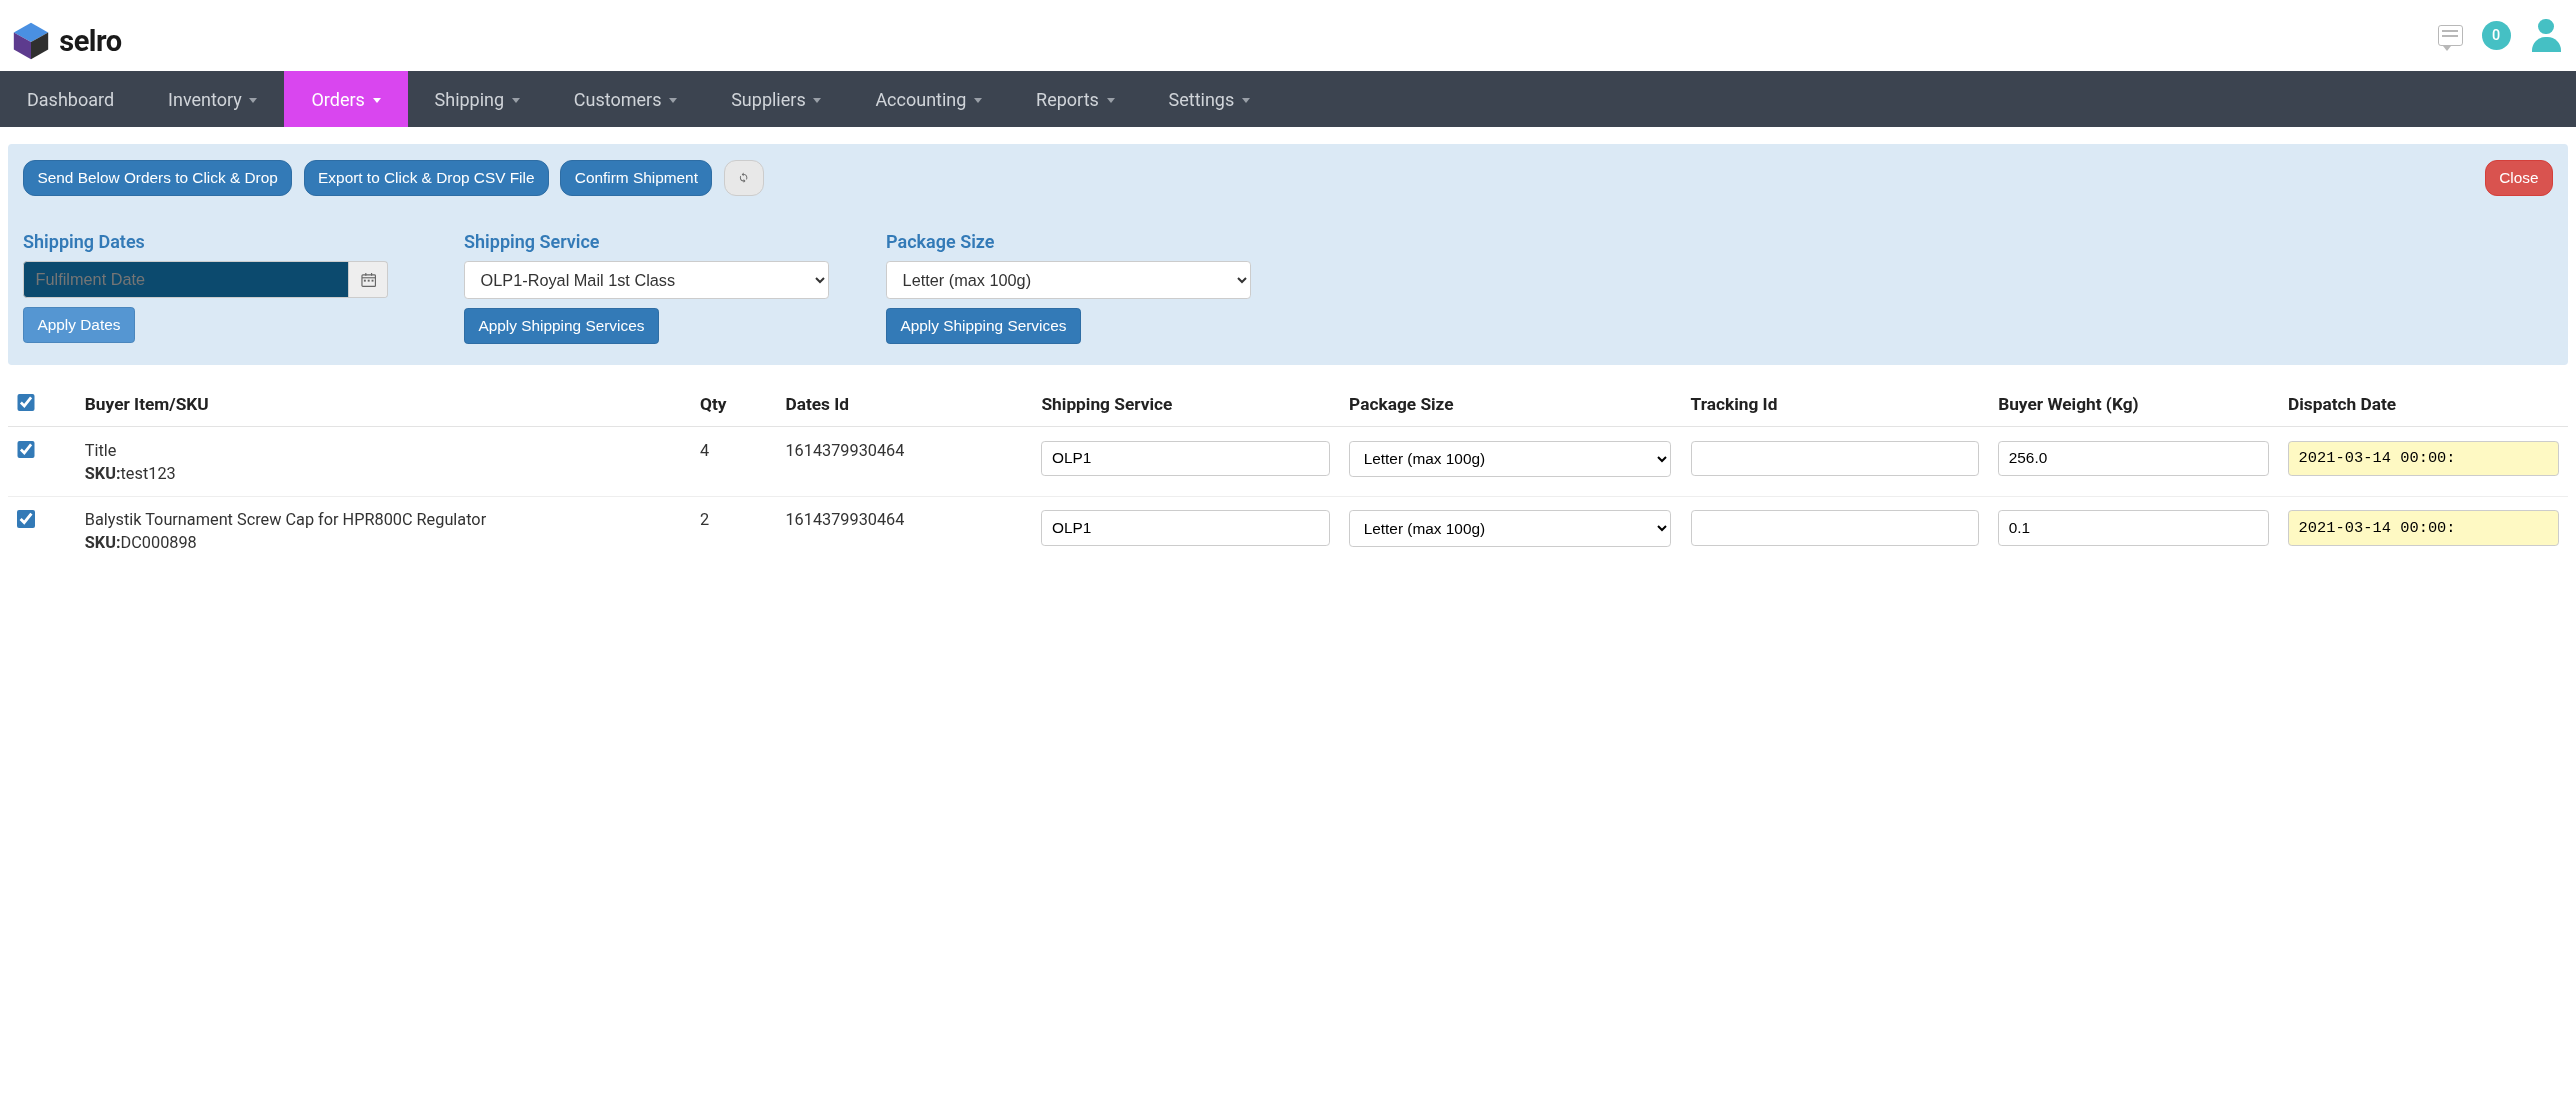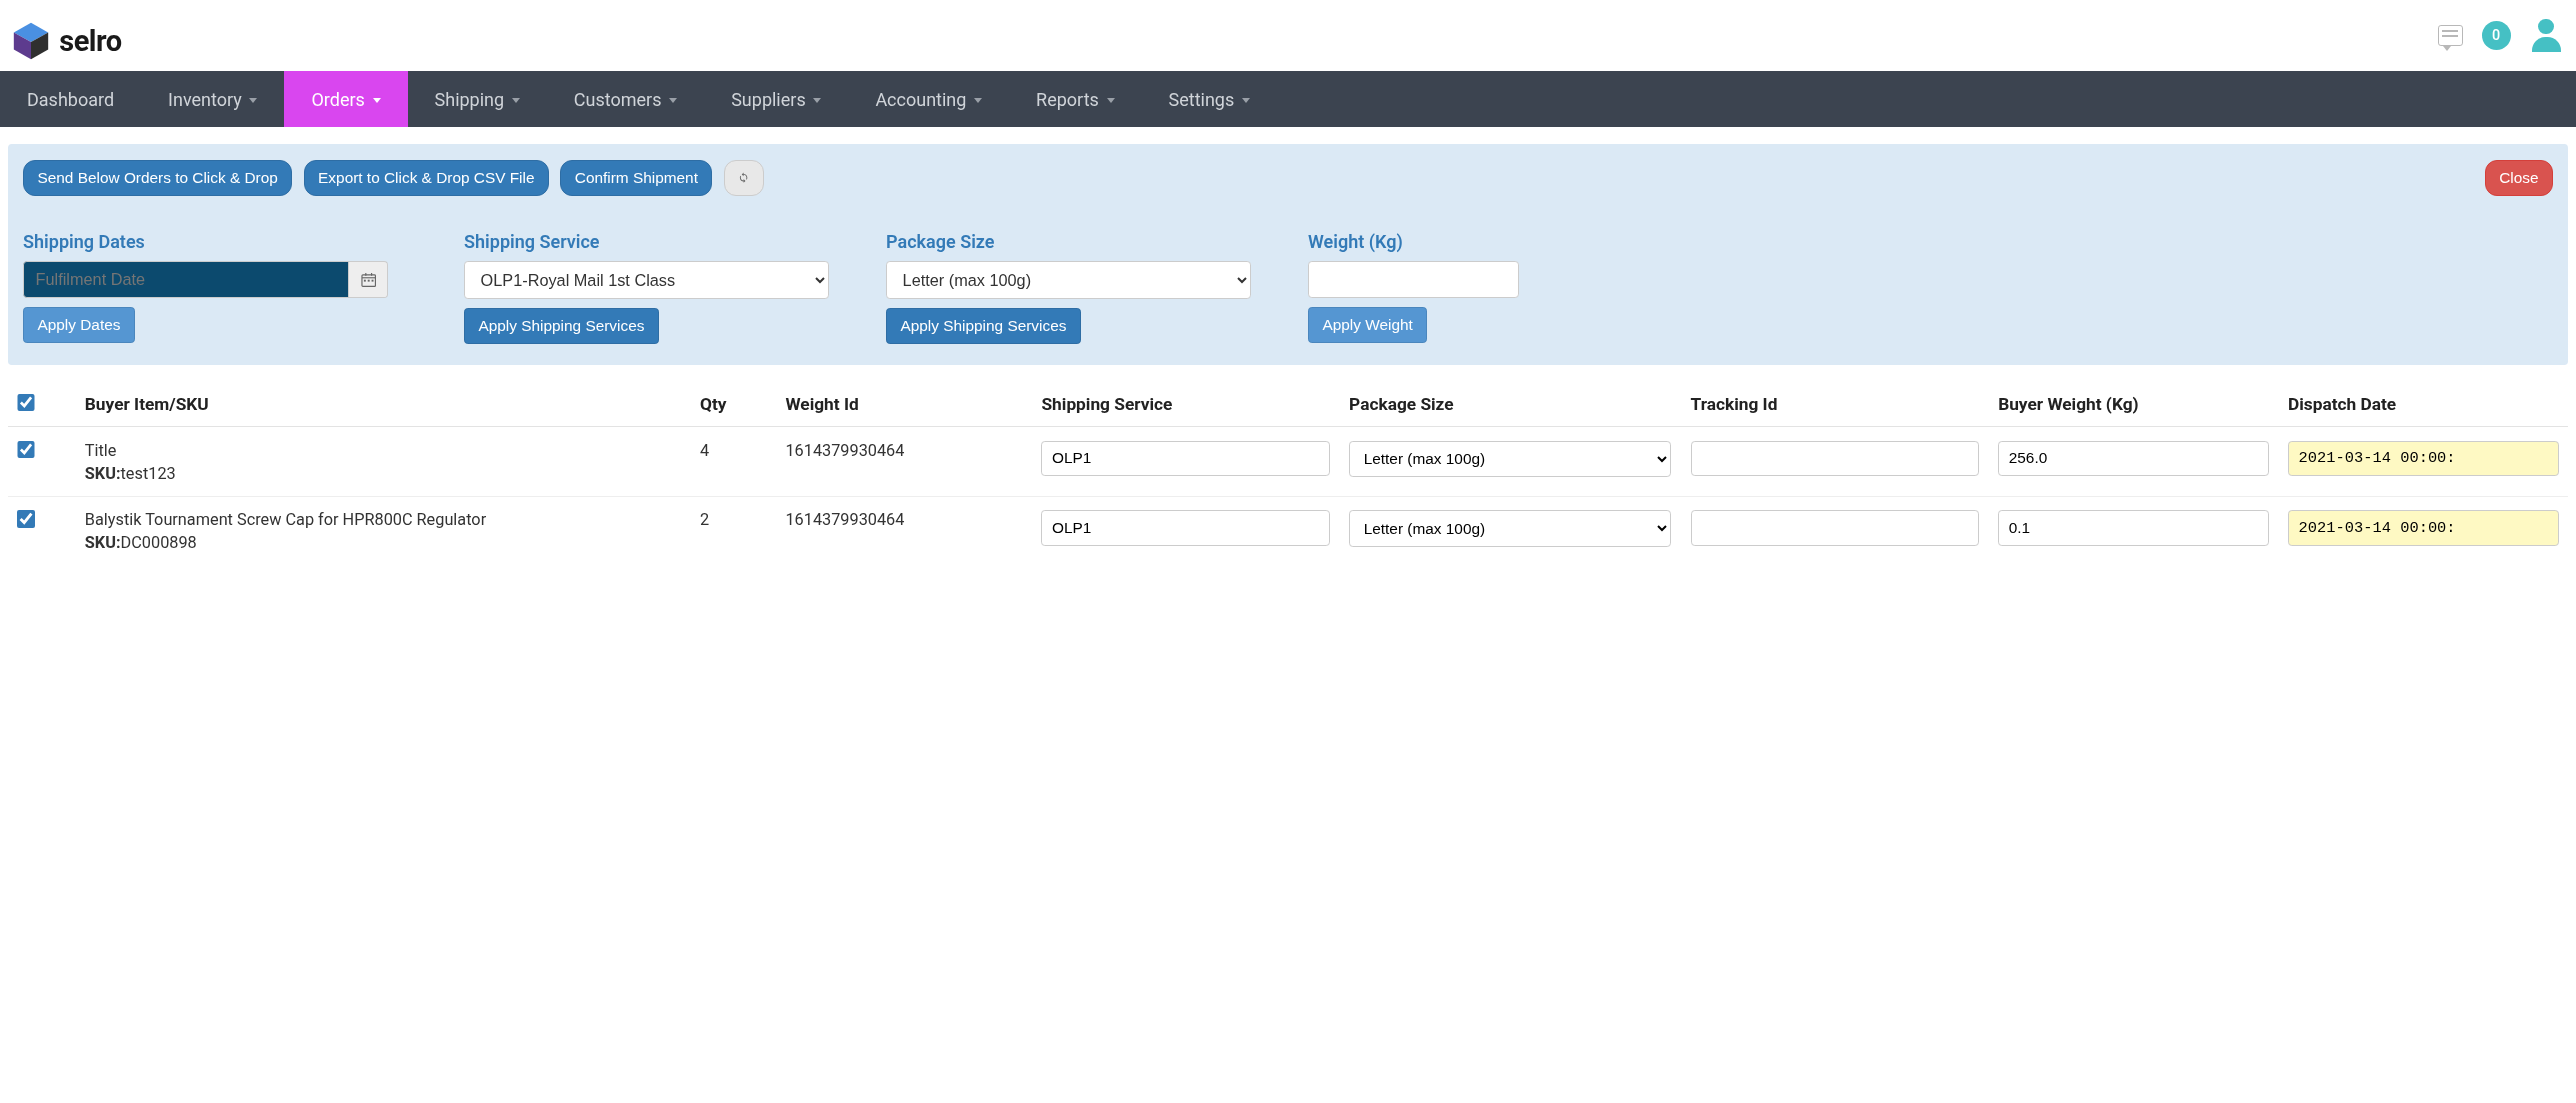--- a/index.html
+++ b/index.html
@@ -183,35 +183,30 @@
     </div>
 
     <div class="filter-col col-package">
       <div class="filter-label">Package Size</div>
       <select class="select">
         <option>Letter (max 100g)</option>
       </select>
       <button class="btn-light" style="background:#337ab7;border-color:#2e6da4">Apply Shipping Services</button>
     </div>
 
-    <div class="filter-col col-weight">
-      <div class="filter-label">Weight (Kg)</div>
-      <input class="text-input" value="" style="">
-      <button class="btn-light">Apply Weight</button>
-    </div>
   </div>
 </div>
 
 <table class="order-table">
   <thead>
     <tr>
       <th class="col-chk"><input type="checkbox" class="chk" checked="" style=""></th>
       <th class="col-item">Buyer Item/SKU</th>
       <th class="col-qty">Qty</th>
-      <th class="col-order">Weight Id</th>
+      <th class="col-order">Dates Id</th>
       <th class="col-svc">Shipping Service</th>
       <th class="col-pkg">Package Size</th>
       <th class="col-track">Tracking Id</th>
       <th class="col-wt">Buyer Weight (Kg)</th>
       <th class="col-disp">Dispatch Date</th>
     </tr>
   </thead>
   <tbody id="table-body">
       <tr>
         <td><input type="checkbox" class="chk" checked="" style=""></td>

